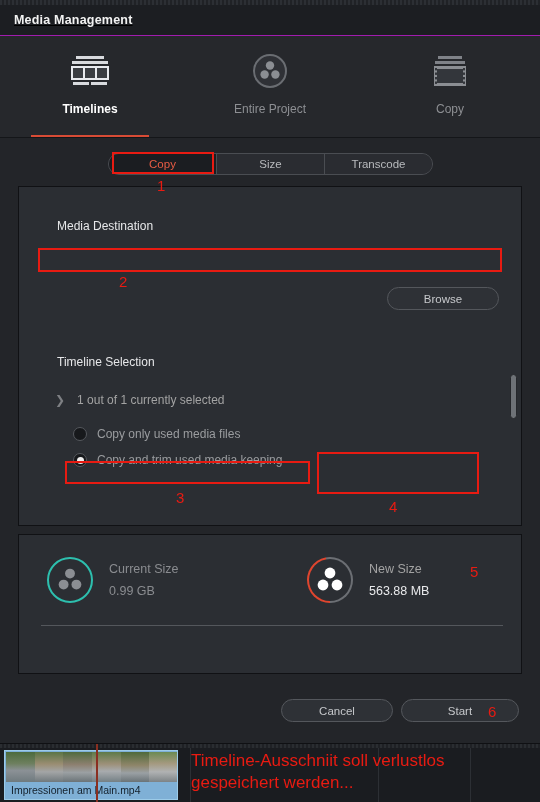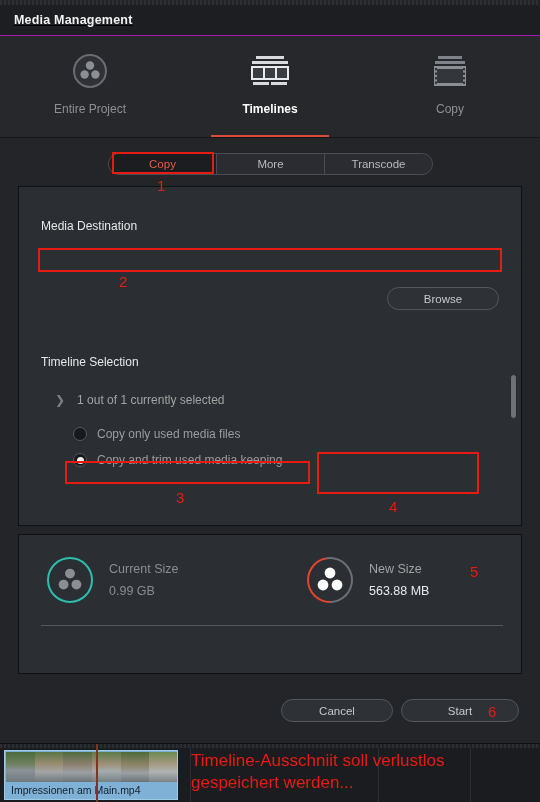--- a/index.html
+++ b/index.html
@@ -64,21 +64,21 @@
   .seg.active { background: #1b1d21; color: #e85c44; }
 
   
   .card {
     position: absolute; left: 18px; width: 504px;
     background: #2b2e33; border: 1px solid #101114;
   }
   #card-main { top: 48px; height: 340px; overflow: hidden; }
   #card-size { top: 396px; height: 140px; }
 
-  .section-label { color: #e6e7e9; font-size: 12px; }
+  .section-label { color: #e6e7e9; font-size: 12px; margin-left: 16px; }
   .sub-muted { color: #a3a3a3; font-size: 12px; }
 
   .pathfield {
     position: absolute; left: 22px; top: 60px; width: 462px; height: 22px;
     background: #17191c; border: 1px solid #3e4247;
     display: flex; align-items: center; padding-left: 7px;
     color: #b5b7bb; font-size: 11.5px;
   }
   .pillbtn {
     border: 1px solid #54575c; border-radius: 12px; background: #2e3136;
@@ -173,47 +173,47 @@
 
 <div id="app">
 
   <div class="topstrip"></div>
 
   <div class="titlebar">
     <div class="titlebar-text">Media Management</div>
   </div>
 
   <div class="modetabs">
-
-    <div class="modetab">
-      <div class="micon">
-        <svg width="36" height="36" viewBox="0 0 36 36">
-          <circle cx="18" cy="18" r="16" fill="#2f3136" stroke="#6a6d72" stroke-width="2"></circle>
-          <circle cx="18" cy="12.5" r="4.2" fill="#8b8e93"></circle>
-          <circle cx="12.6" cy="21.5" r="4.2" fill="#8b8e93"></circle>
-          <circle cx="23.4" cy="21.5" r="4.2" fill="#8b8e93"></circle>
-        </svg>
-      </div>
-      <div class="mlabel">Entire Project</div>
-    </div>
 
     <div class="modetab active">
       <div class="micon">
         <svg width="44" height="34" viewBox="0 0 44 34">
           <rect x="8" y="2" width="28" height="3" fill="#d8dade"></rect>
           <rect x="4" y="7" width="36" height="3" fill="#d8dade"></rect>
           <rect x="3" y="12" width="38" height="14" fill="#e8eaee"></rect>
           <rect x="5" y="14" width="10" height="10" fill="#3a3d42"></rect>
           <rect x="17" y="14" width="10" height="10" fill="#3a3d42"></rect>
           <rect x="29" y="14" width="10" height="10" fill="#3a3d42"></rect>
           <rect x="5" y="28" width="16" height="3" fill="#d8dade"></rect>
           <rect x="23" y="28" width="16" height="3" fill="#d8dade"></rect>
         </svg>
       </div>
       <div class="mlabel">Timelines</div>
+    </div>
+
+    <div class="modetab">
+      <div class="micon">
+        <svg width="36" height="36" viewBox="0 0 36 36">
+          <circle cx="18" cy="18" r="16" fill="#2f3136" stroke="#6a6d72" stroke-width="2"></circle>
+          <circle cx="18" cy="12.5" r="4.2" fill="#8b8e93"></circle>
+          <circle cx="12.6" cy="21.5" r="4.2" fill="#8b8e93"></circle>
+          <circle cx="23.4" cy="21.5" r="4.2" fill="#8b8e93"></circle>
+        </svg>
+      </div>
+      <div class="mlabel">Entire Project</div>
     </div>
 
     <div class="modetab">
       <div class="micon">
         <svg width="38" height="34" viewBox="0 0 38 34">
           <rect x="7" y="2" width="24" height="3" fill="#7f8288"></rect>
           <rect x="4" y="7" width="30" height="3" fill="#7f8288"></rect>
           <rect x="3" y="12" width="32" height="20" fill="#8b8e93"></rect>
           <rect x="6" y="15" width="26" height="14" fill="#33363b"></rect>
           <rect x="4" y="14" width="2" height="2.4" fill="#33363b"></rect>
@@ -227,21 +227,21 @@
         </svg>
       </div>
       <div class="mlabel">Copy</div>
     </div>
   </div>
 
   <div class="body">
 
     <div class="segbar">
       <div class="seg active">Copy</div>
-      <div class="seg">More</div>
+      <div class="seg">Size</div>
       <div class="seg">Transcode</div>
     </div>
 
     <div class="card" id="card-main">
 
       <div class="section-label" style="position:absolute;left:22px;top:32px;">Media Destination</div>
 
 
       <div class="pillbtn" id="browse-btn">Browse</div>
 

